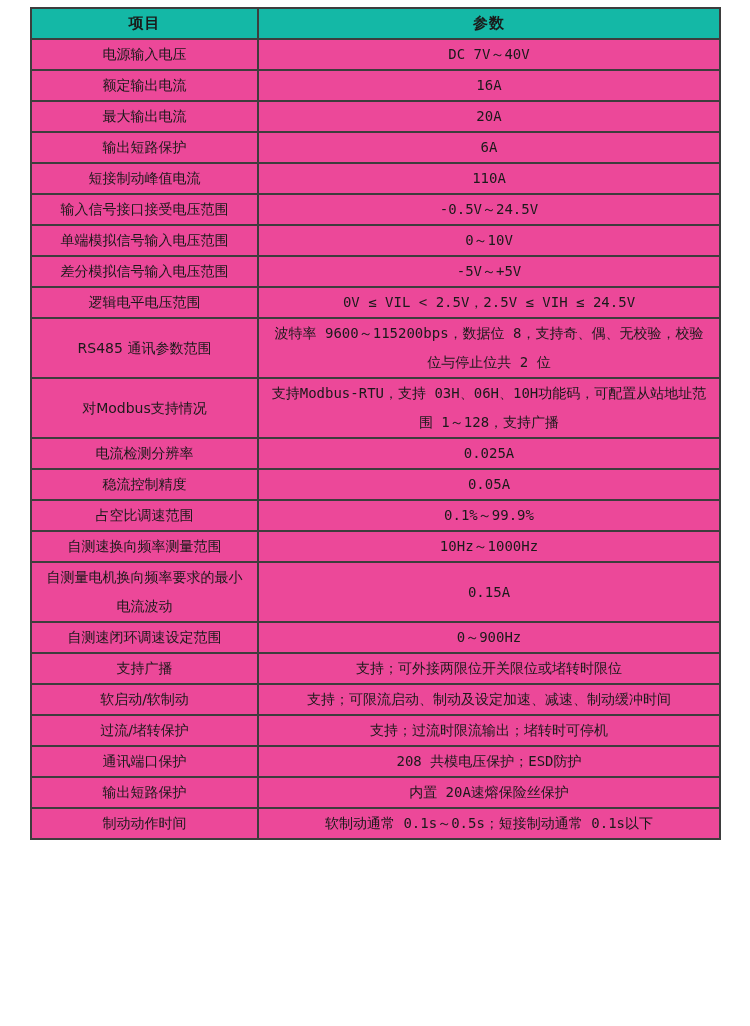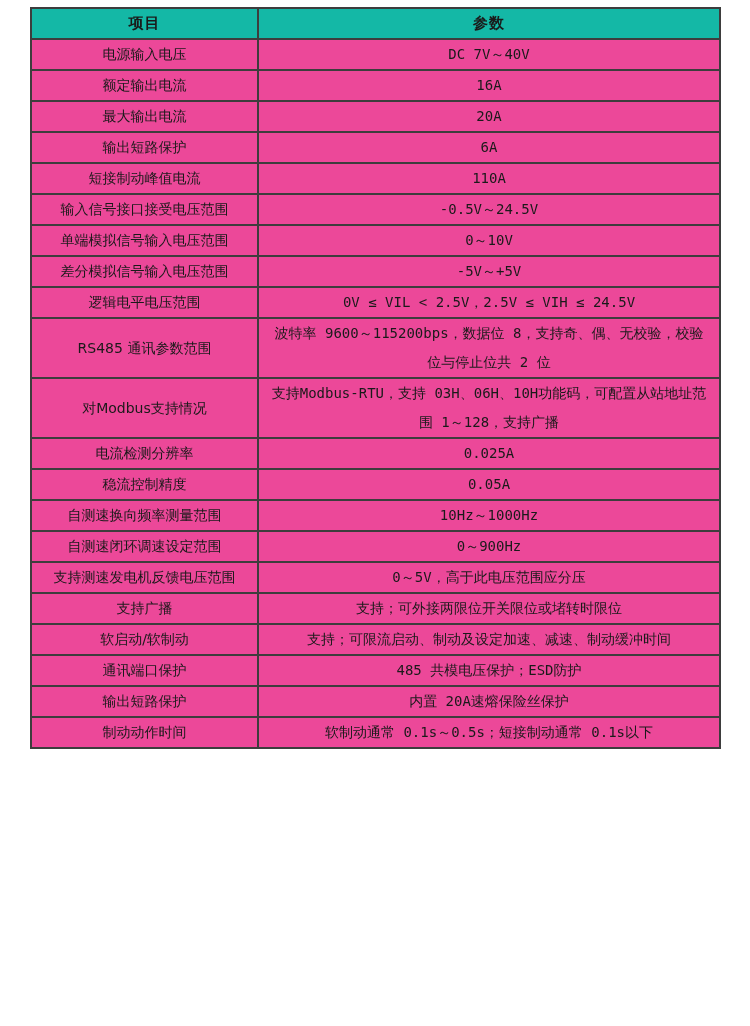--- a/index.html
+++ b/index.html
@@ -108,42 +108,50 @@
         </tr>
         <tr>
           <td class="item-cell">电流检测分辨率</td>
           <td class="param-cell">0.025A</td>
         </tr>
         <tr>
           <td class="item-cell">稳流控制精度</td>
           <td class="param-cell">0.05A</td>
         </tr>
         <tr>
+          <td class="item-cell">占空比调速范围</td>
+          <td class="param-cell">0.1%～99.9%</td>
+        </tr>
+        <tr>
           <td class="item-cell">自测速换向频率测量范围</td>
           <td class="param-cell">10Hz～1000Hz</td>
         </tr>
         <tr>
+          <td class="item-cell">自测量电机换向频率要求的最小电流波动</td>
+          <td class="param-cell">0.15A</td>
+        </tr>
+        <tr>
           <td class="item-cell">自测速闭环调速设定范围</td>
           <td class="param-cell">0～900Hz</td>
-        </tr>
-        <tr>
-          <td class="item-cell">支持测速发电机反馈电压范围</td>
-          <td class="param-cell">0～5V，高于此电压范围应分压</td>
         </tr>
         <tr>
           <td class="item-cell">支持广播</td>
           <td class="param-cell">支持；可外接两限位开关限位或堵转时限位</td>
         </tr>
         <tr>
           <td class="item-cell">软启动/软制动</td>
           <td class="param-cell">支持；可限流启动、制动及设定加速、减速、制动缓冲时间</td>
         </tr>
         <tr>
+          <td class="item-cell">过流/堵转保护</td>
+          <td class="param-cell">支持；过流时限流输出；堵转时可停机</td>
+        </tr>
+        <tr>
           <td class="item-cell">通讯端口保护</td>
-          <td class="param-cell">485 共模电压保护；ESD防护</td>
+          <td class="param-cell">208 共模电压保护；ESD防护</td>
         </tr>
         <tr>
           <td class="item-cell">输出短路保护</td>
           <td class="param-cell">内置 20A速熔保险丝保护</td>
         </tr>
         <tr>
           <td class="item-cell">制动动作时间</td>
           <td class="param-cell">软制动通常 0.1s～0.5s；短接制动通常 0.1s以下</td>
         </tr>
       </tbody>

